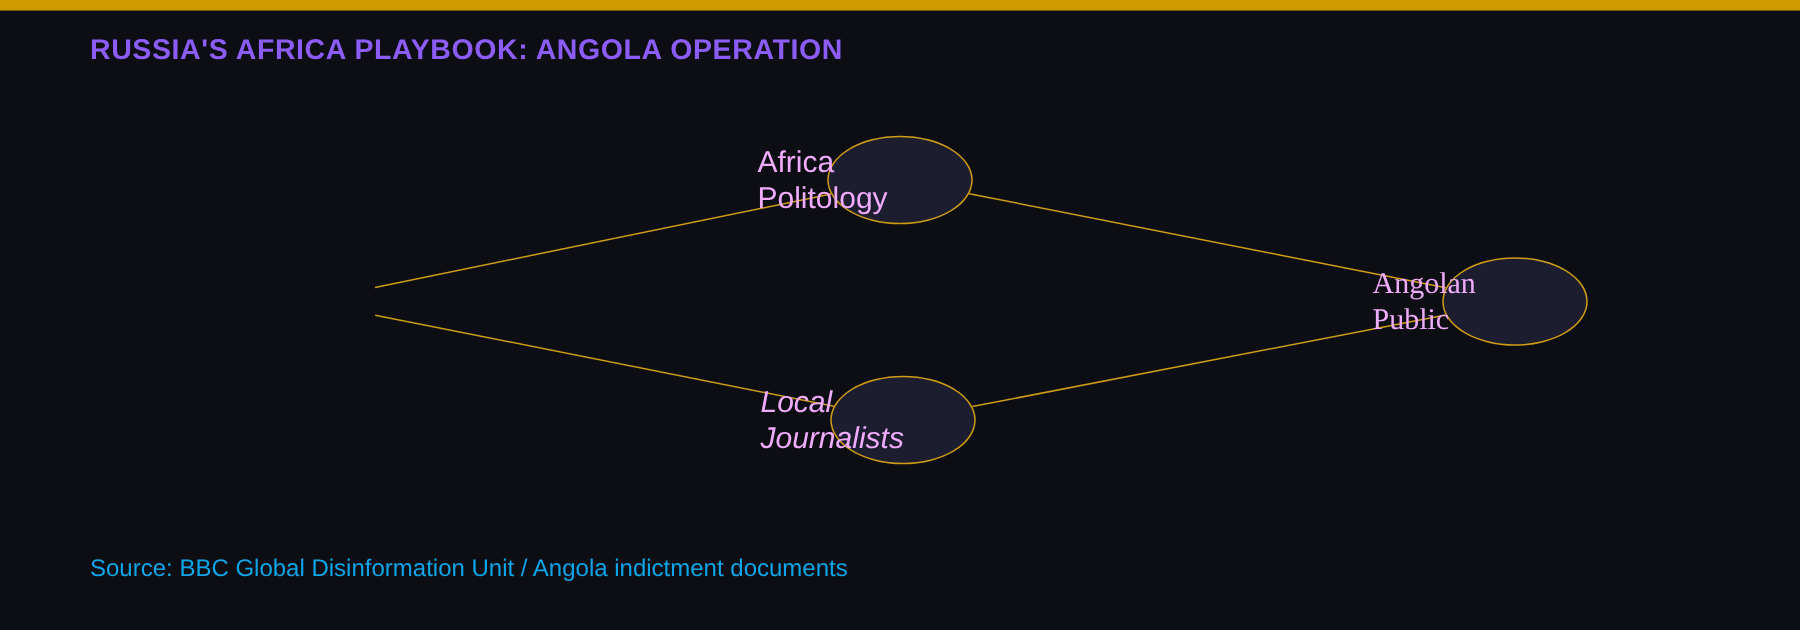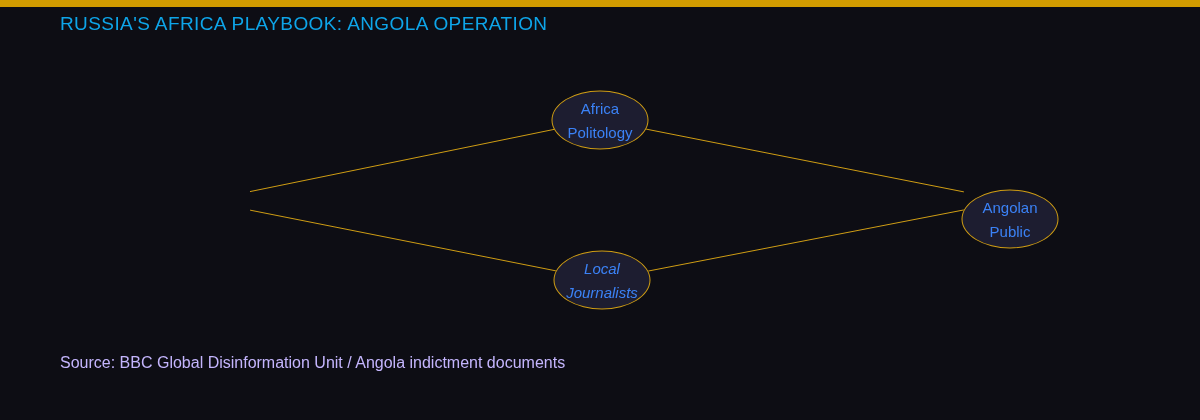--- a/index.html
+++ b/index.html
@@ -18,25 +18,25 @@
     position: absolute;
     left: 0;
     top: 0;
     width: 1200px;
     height: 7px;
     background: #d19b00;
   }
   #page-title {
     position: absolute;
     left: 60px;
-    top: 13px;
+    top: 23px;
     font-size: 19px;
-    font-weight: normal;
+    font-weight: bold;
     letter-spacing: 0.4px;
-    color: #0ea5e9;
+    color: #8b5cf6;
     white-space: nowrap;
   }
   #graph-area {
     position: absolute;
     left: 0;
     top: 60px;
     width: 1200px;
     height: 290px;
   }
   #edge-layer {
@@ -69,33 +69,32 @@
     border: 1.6px solid #cf9d14;
     border-radius: 50%;
     background: #1d1d30;
   }
   .node-label {
     position: absolute;
     left: 50%;
     top: 50%;
     transform: translate(-50%, -50%);
     width: 190px;
-    text-align: center;
-    font-size: 15px;
+    font-size: 20px;
     line-height: 24px;
-    color: #3b82f6;
+    color: #f0abfc;
     white-space: pre-line;
     pointer-events: none;
   }
   #source-caption {
     position: absolute;
     left: 60px;
-    top: 354px;
+    top: 371px;
     font-size: 16px;
-    color: #c4b5fd;
+    color: #0ea5e9;
     white-space: nowrap;
   }
 </style>
 </head>
 <body>
 
 <div id="accent-bar"></div>
 
 <div id="page-title">RUSSIA'S AFRICA PLAYBOOK: ANGOLA OPERATION</div>
 
@@ -112,21 +111,21 @@
       <div class="graph-node" style="left: 600px; top: 60px;">
         <div class="node-ellipse"></div>
         <div class="node-label">Africa
 Politology</div>
       </div>
       <div class="graph-node" style="left: 602px; top: 220px; font-style: italic;">
         <div class="node-ellipse"></div>
         <div class="node-label">Local
 Journalists</div>
       </div>
-      <div class="graph-node" style="left: 1010px; top: 159px;">
+      <div class="graph-node" style="left: 1010px; top: 141px; font-family: Liberation Serif, serif;">
         <div class="node-ellipse"></div>
         <div class="node-label">Angolan
 Public</div>
       </div>
     </div>
 </div>
 
 <div id="source-caption">Source: BBC Global Disinformation Unit / Angola indictment documents</div>
 
 </body></html>

